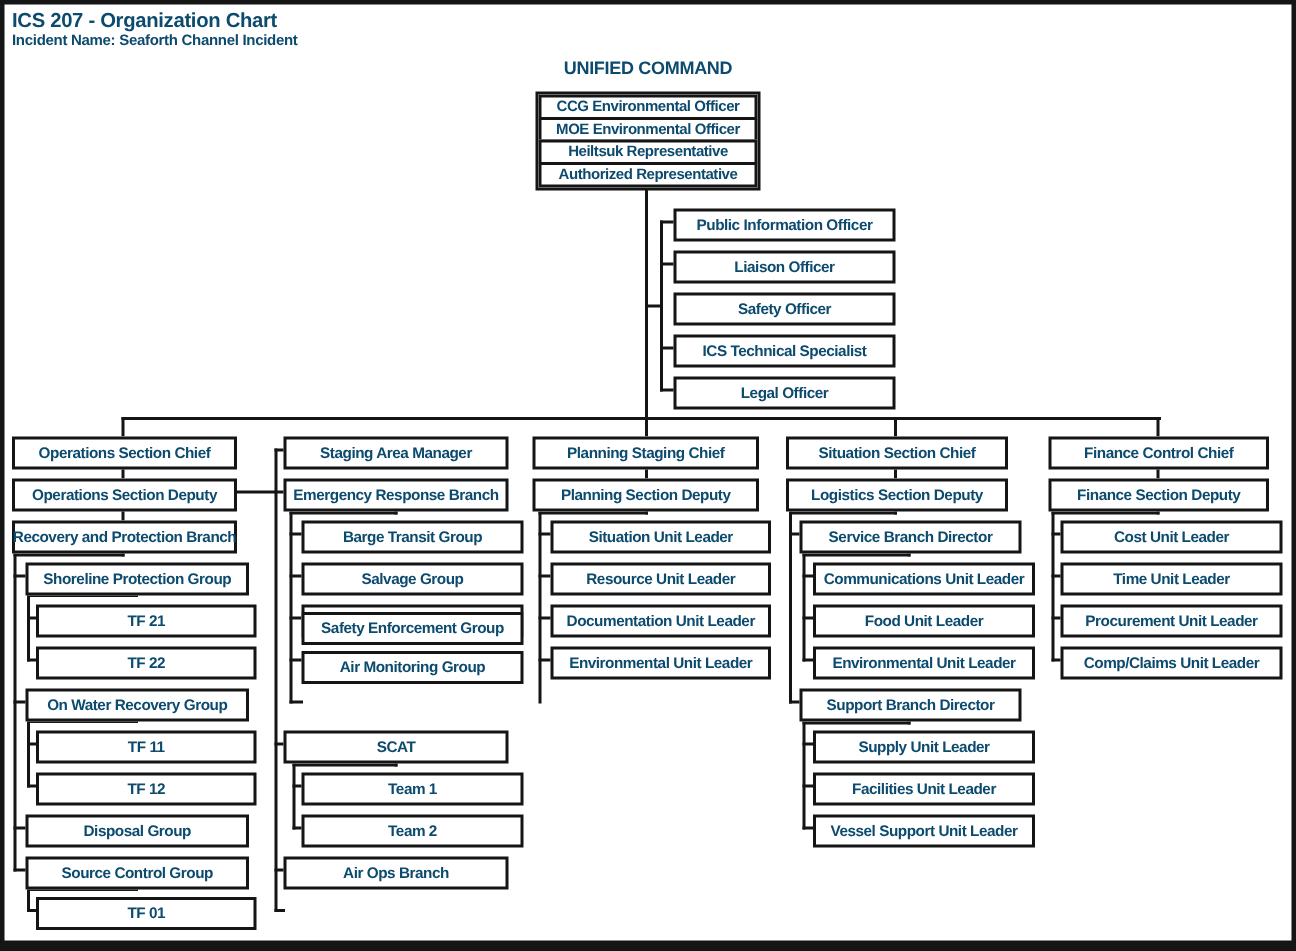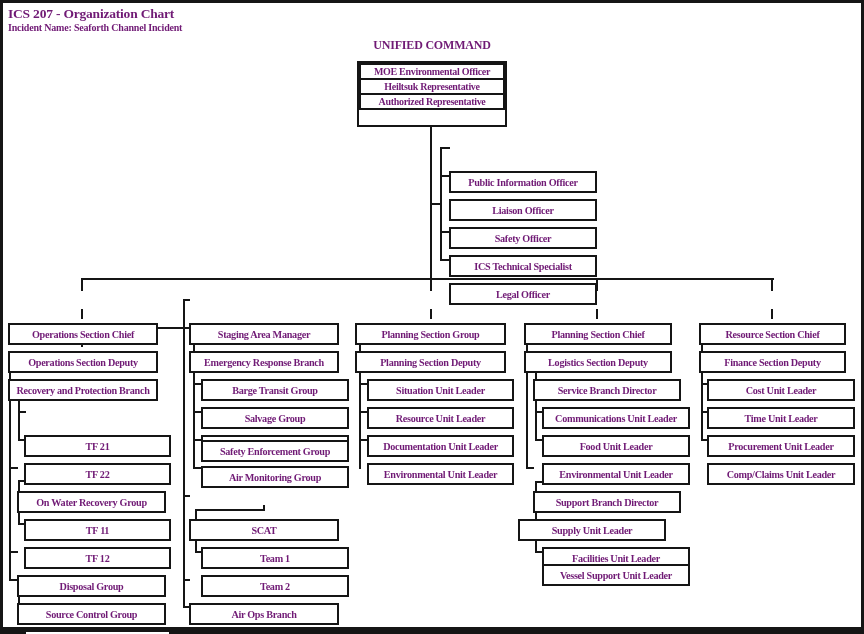--- a/index.html
+++ b/index.html
@@ -1,48 +1,49 @@
 <!DOCTYPE html>
 <html><head>
 <meta charset="utf-8">
 <style>
   html,body{margin:0;padding:0;background:#e8e8e8;}
   .page{position:relative;width:864px;height:634px;background:#fff;overflow:hidden;
-        font-family:Liberation Serif, serif;color:#701a75;}
+        font-family:Liberation Sans, sans-serif;color:#0c4a6e;}
   .edge{position:absolute;background:#151515;}
   .hdr-title{position:absolute;left:8px;top:6px;font-size:13.5px;font-weight:700;letter-spacing:-0.2px;}
   .hdr-sub{position:absolute;left:8px;top:22px;font-size:10px;font-weight:700;letter-spacing:-0.2px;}
   .uc-heading{position:absolute;left:352px;top:38px;width:160px;text-align:center;
         font-size:12px;font-weight:700;letter-spacing:-0.2px;}
   .uc-box{position:absolute;left:357px;top:61px;width:150px;height:66px;box-sizing:border-box;
         border:2px solid #151515;background:#fff;}
   .uc-row{box-sizing:border-box;width:146px;height:17px;border:2px solid #151515;background:#fff;
         display:flex;align-items:center;justify-content:center;
         font-size:10px;font-weight:700;letter-spacing:-0.3px;white-space:nowrap;}
   .uc-row + .uc-row{margin-top:-2px;}
   .n{position:absolute;box-sizing:border-box;height:22px;border:2px solid #151515;background:#fff;
      display:flex;align-items:center;justify-content:center;
-     font-size:10.2px;font-weight:700;letter-spacing:-0.3px;white-space:nowrap;margin-top:32px;}
+     font-size:10.2px;font-weight:700;letter-spacing:-0.3px;white-space:nowrap;}
   .l{position:absolute;background:#151515;}
 </style>
 </head>
 <body>
 
 <div class="page">
 
   <div class="edge" style="left:0;top:0;width:864px;height:3px"></div>
   <div class="edge" style="left:0;top:627px;width:864px;height:7px"></div>
   <div class="edge" style="left:0;top:0;width:3px;height:634px"></div>
   <div class="edge" style="left:861px;top:0;width:3px;height:634px"></div>
 
   <div class="hdr-title">ICS 207 - Organization Chart</div>
   <div class="hdr-sub">Incident Name: Seaforth Channel Incident</div>
 
   <div class="uc-heading">UNIFIED COMMAND</div>
   <div class="uc-box">
+    <div class="uc-row">CCG Environmental Officer</div>
     <div class="uc-row">MOE Environmental Officer</div>
     <div class="uc-row">Heiltsuk Representative</div>
     <div class="uc-row">Authorized Representative</div>
   </div>
 
   <i class="l" style="left:430px;top:126px;width:2px;height:165px"></i>
   <i class="l" style="left:81px;top:278px;width:693px;height:2px"></i>
   <i class="l" style="left:81px;top:278px;width:2px;height:13px"></i>
   <i class="l" style="left:596px;top:278px;width:2px;height:13px"></i>
   <i class="l" style="left:771px;top:278px;width:2px;height:13px"></i>
@@ -80,20 +81,21 @@
   <i class="l" style="left:18px;top:495px;width:8px;height:2px"></i>
   <i class="l" style="left:18px;top:523px;width:8px;height:2px"></i>
   <i class="l" style="left:90px;top:589px;width:2px;height:5px"></i>
   <i class="l" style="left:18px;top:592px;width:74px;height:2px"></i>
   <i class="l" style="left:18px;top:592px;width:2px;height:16px"></i>
   <i class="l" style="left:18px;top:606px;width:8px;height:2px"></i>
 
   <div class="n" style="left:8px;top:291px;width:150px">Operations Section Chief</div>
   <div class="n" style="left:8px;top:319px;width:150px">Operations Section Deputy</div>
   <div class="n" style="left:8px;top:347px;width:150px">Recovery and Protection Branch</div>
+  <div class="n" style="left:17px;top:375px;width:149px">Shoreline Protection Group</div>
   <div class="n" style="left:24px;top:403px;width:147px">TF 21</div>
   <div class="n" style="left:24px;top:431px;width:147px">TF 22</div>
   <div class="n" style="left:17px;top:459px;width:149px">On Water Recovery Group</div>
   <div class="n" style="left:24px;top:487px;width:147px">TF 11</div>
   <div class="n" style="left:24px;top:515px;width:147px">TF 12</div>
   <div class="n" style="left:17px;top:571px;width:149px">Source Control Group</div>
   <div class="n" style="left:17px;top:543px;width:149px">Disposal Group</div>
   <div class="n" style="left:24px;top:598px;width:147px">TF 01</div>
 
   <i class="l" style="left:158px;top:327px;width:26px;height:2px"></i>
@@ -131,21 +133,21 @@
 
   <i class="l" style="left:430px;top:309px;width:2px;height:10px"></i>
   <i class="l" style="left:430px;top:337px;width:2px;height:6px"></i>
   <i class="l" style="left:359px;top:341px;width:73px;height:2px"></i>
   <i class="l" style="left:359px;top:341px;width:2px;height:128px"></i>
   <i class="l" style="left:359px;top:355px;width:9px;height:2px"></i>
   <i class="l" style="left:359px;top:383px;width:9px;height:2px"></i>
   <i class="l" style="left:359px;top:411px;width:9px;height:2px"></i>
   <i class="l" style="left:359px;top:439px;width:9px;height:2px"></i>
 
-  <div class="n" style="left:355px;top:291px;width:151px">Planning Section Group</div>
+  <div class="n" style="left:355px;top:291px;width:151px">Planning Staging Chief</div>
   <div class="n" style="left:355px;top:319px;width:151px">Planning Section Deputy</div>
   <div class="n" style="left:367px;top:347px;width:147px">Situation Unit Leader</div>
   <div class="n" style="left:367px;top:375px;width:147px">Resource Unit Leader</div>
   <div class="n" style="left:367px;top:403px;width:147px">Documentation Unit Leader</div>
   <div class="n" style="left:367px;top:431px;width:147px">Environmental Unit Leader</div>
 
   <i class="l" style="left:596px;top:309px;width:2px;height:10px"></i>
   <i class="l" style="left:596px;top:337px;width:2px;height:6px"></i>
   <i class="l" style="left:526px;top:341px;width:72px;height:2px"></i>
   <i class="l" style="left:526px;top:341px;width:2px;height:128px"></i>
@@ -157,40 +159,40 @@
   <i class="l" style="left:535px;top:383px;width:8px;height:2px"></i>
   <i class="l" style="left:535px;top:411px;width:8px;height:2px"></i>
   <i class="l" style="left:535px;top:439px;width:8px;height:2px"></i>
   <i class="l" style="left:605px;top:477px;width:2px;height:6px"></i>
   <i class="l" style="left:535px;top:481px;width:72px;height:2px"></i>
   <i class="l" style="left:535px;top:481px;width:2px;height:72px"></i>
   <i class="l" style="left:535px;top:495px;width:8px;height:2px"></i>
   <i class="l" style="left:535px;top:523px;width:8px;height:2px"></i>
   <i class="l" style="left:535px;top:551px;width:8px;height:2px"></i>
 
-  <div class="n" style="left:524px;top:291px;width:148px">Planning Section Chief</div>
+  <div class="n" style="left:524px;top:291px;width:148px">Situation Section Chief</div>
   <div class="n" style="left:524px;top:319px;width:148px">Logistics Section Deputy</div>
   <div class="n" style="left:533px;top:347px;width:148px">Service Branch Director</div>
   <div class="n" style="left:542px;top:375px;width:148px">Communications Unit Leader</div>
   <div class="n" style="left:542px;top:403px;width:148px">Food Unit Leader</div>
   <div class="n" style="left:542px;top:431px;width:148px">Environmental Unit Leader</div>
   <div class="n" style="left:533px;top:459px;width:148px">Support Branch Director</div>
-  <div class="n" style="left:518px;top:487px;width:148px">Supply Unit Leader</div>
+  <div class="n" style="left:542px;top:487px;width:148px">Supply Unit Leader</div>
   <div class="n" style="left:542px;top:515px;width:148px">Facilities Unit Leader</div>
-  <div class="n" style="left:542px;top:532px;width:148px">Vessel Support Unit Leader</div>
+  <div class="n" style="left:542px;top:543px;width:148px">Vessel Support Unit Leader</div>
 
   <i class="l" style="left:771px;top:309px;width:2px;height:10px"></i>
   <i class="l" style="left:771px;top:337px;width:2px;height:6px"></i>
   <i class="l" style="left:701px;top:341px;width:72px;height:2px"></i>
   <i class="l" style="left:701px;top:341px;width:2px;height:100px"></i>
   <i class="l" style="left:701px;top:355px;width:7px;height:2px"></i>
   <i class="l" style="left:701px;top:383px;width:7px;height:2px"></i>
   <i class="l" style="left:701px;top:411px;width:7px;height:2px"></i>
   <i class="l" style="left:701px;top:439px;width:7px;height:2px"></i>
 
-  <div class="n" style="left:699px;top:291px;width:147px">Resource Section Chief</div>
+  <div class="n" style="left:699px;top:291px;width:147px">Finance Control Chief</div>
   <div class="n" style="left:699px;top:319px;width:147px">Finance Section Deputy</div>
   <div class="n" style="left:707px;top:347px;width:148px">Cost Unit Leader</div>
   <div class="n" style="left:707px;top:375px;width:148px">Time Unit Leader</div>
   <div class="n" style="left:707px;top:403px;width:148px">Procurement Unit Leader</div>
   <div class="n" style="left:707px;top:431px;width:148px">Comp/Claims Unit Leader</div>
 
 </div>
 
 </body></html>

